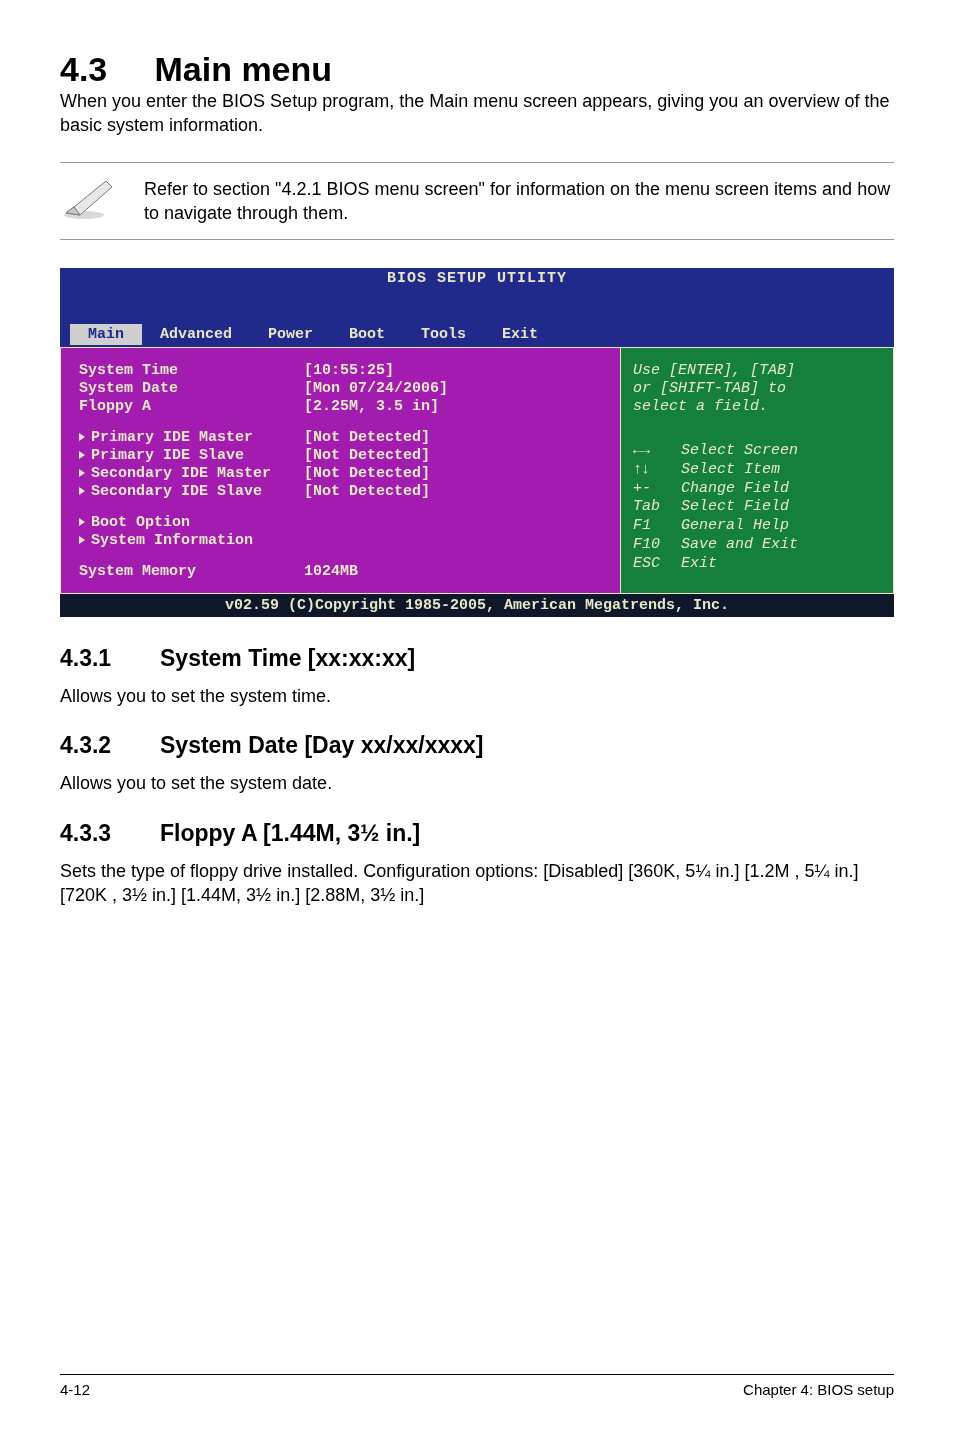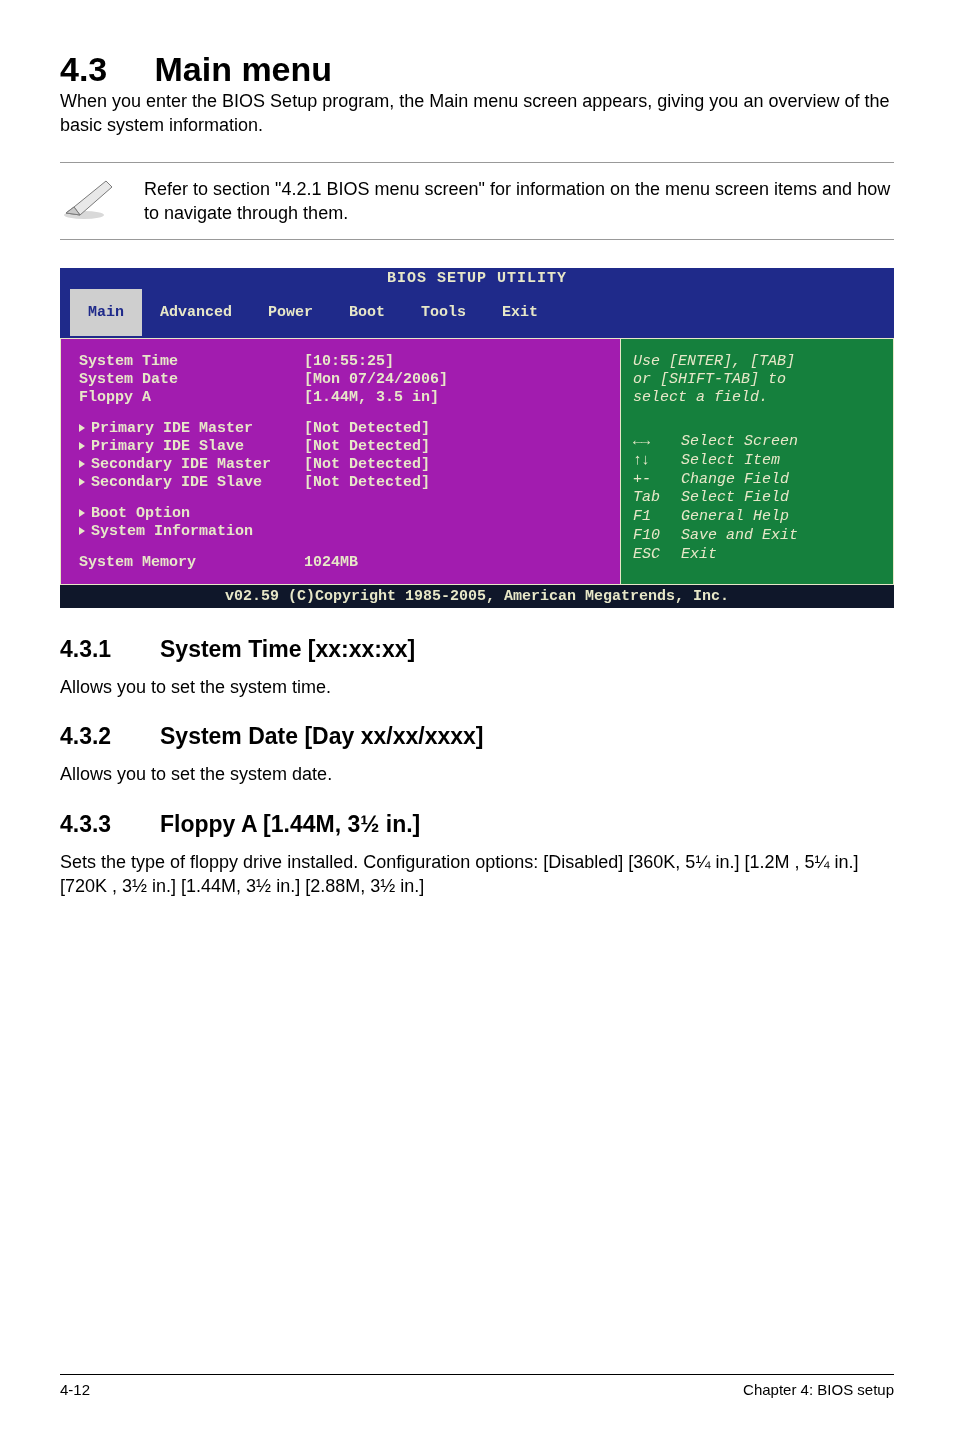--- a/index.html
+++ b/index.html
@@ -69,21 +69,22 @@
   background: #1f2a8a;
   display: flex;
   gap: 0;
   padding: 0 10px 2px 10px;
   align-items: center;
 }
 
 .menu-item {
   color: #e7e7c8;
   font-weight: bold;
-  padding: 15px 18px;
+  padding: 2px 18px;
+  margin-top: 35px;
 }
 
 .menu-item.selected {
   background: #cfcfcf;
   color: #1f2a8a;
 }
 
 .bios-body {
   display: flex;
 }
@@ -208,21 +209,21 @@
         <div class="bios-row">
           <span class="bios-label">System Time</span>
           <span class="bios-value">[10:55:25]</span>
         </div>
         <div class="bios-row">
           <span class="bios-label">System Date</span>
           <span class="bios-value">[Mon 07/24/2006]</span>
         </div>
         <div class="bios-row">
           <span class="bios-label">Floppy A</span>
-          <span class="bios-value">[1.44M, 3.5 in]</span>
+          <span class="bios-value">[2.25M, 3.5 in]</span>
         </div>
       </div>
 
       <div class="bios-group">
         <div class="bios-row">
           <span class="bios-label"><span class="tri"></span><span>Primary IDE Master</span></span>
           <span class="bios-value">[Not Detected]</span>
         </div>
         <div class="bios-row">
           <span class="bios-label"><span class="tri"></span><span>Primary IDE Slave</span></span>

